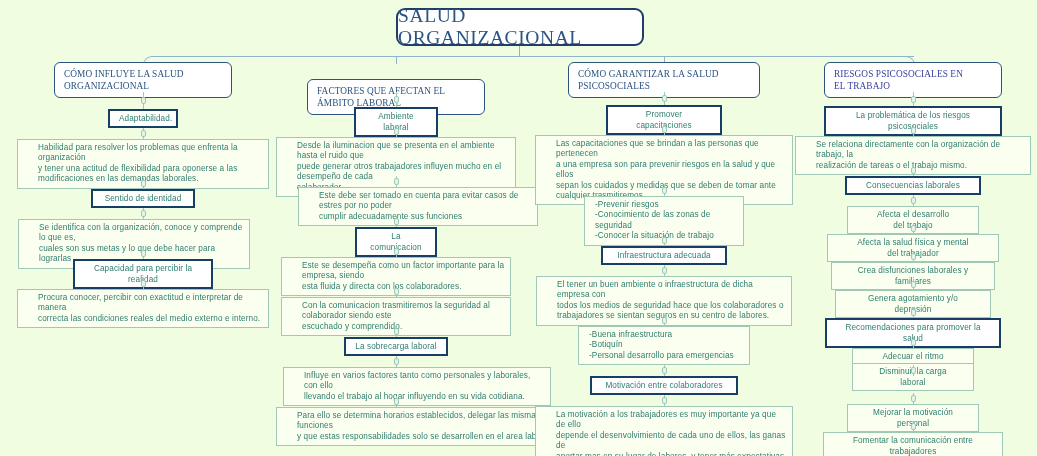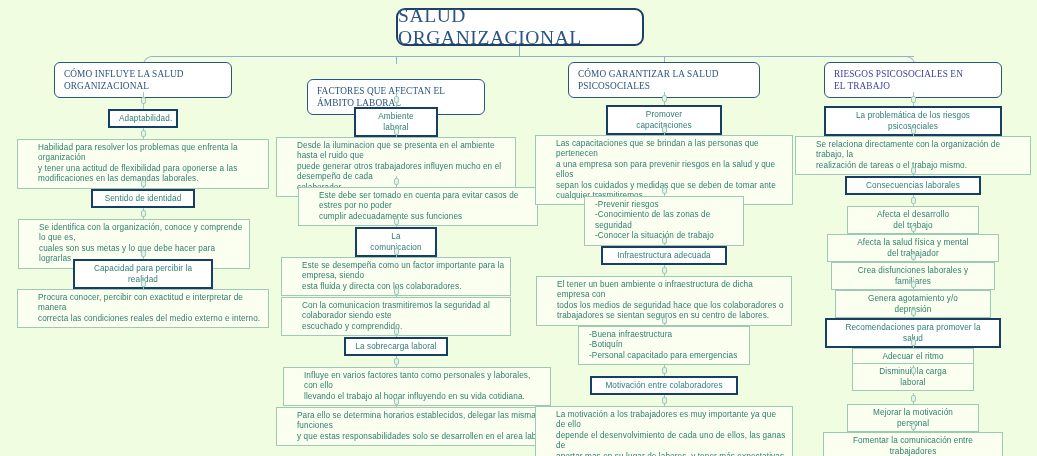--- a/index.html
+++ b/index.html
@@ -205,21 +205,21 @@
       <div class="node key" style="left: 601px; top: 246px; width: 126px;">Infraestructura adecuada</div>
       <div class="vline" style="left: 664px; top: 235px; height: 11px;"></div>
       <div class="knob" style="left: 662px; top: 237px;"></div>
       <div class="node" style="left: 536px; top: 276px; width: 256px;">El tener un buen ambiente o infraestructura de dicha empresa con
 todos los medios de seguridad hace que los colaboradores o
 trabajadores se sientan seguros en su centro de labores.</div>
       <div class="vline" style="left: 664px; top: 265px; height: 11px;"></div>
       <div class="knob" style="left: 662px; top: 267px;"></div>
       <div class="node bullets" style="left: 578px; top: 326px; width: 172px;">-Buena infraestructura
 -Botiquín
--Personal capacitado para emergencias</div>
+-Personal desarrollo para emergencias</div>
       <div class="vline" style="left: 664px; top: 315px; height: 11px;"></div>
       <div class="knob" style="left: 662px; top: 317px;"></div>
       <div class="node key" style="left: 590px; top: 376px; width: 148px;">Motivación entre colaboradores</div>
       <div class="vline" style="left: 664px; top: 365px; height: 11px;"></div>
       <div class="knob" style="left: 662px; top: 367px;"></div>
       <div class="node" style="left: 535px; top: 406px; width: 258px;">La motivación a los trabajadores es muy importante ya que de ello
 depende el desenvolvimiento de cada uno de ellos, las ganas de
 aportar mas en su lugar de labores, y tener más expectativas y
 reconocimiento en el trabajo y crear con ello un buen clima laboral.</div>
       <div class="vline" style="left: 664px; top: 395px; height: 11px;"></div>

